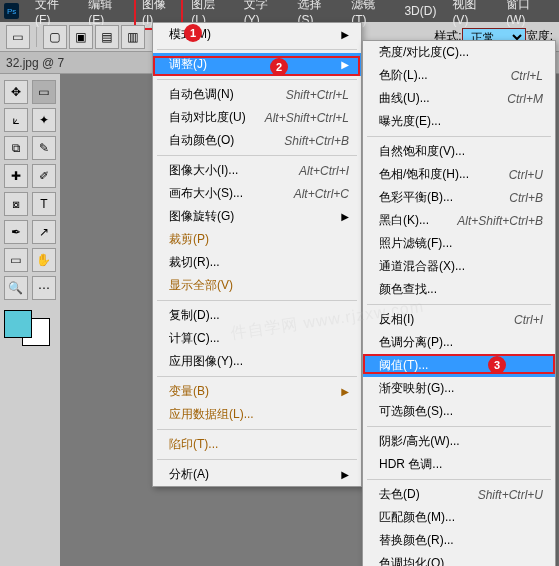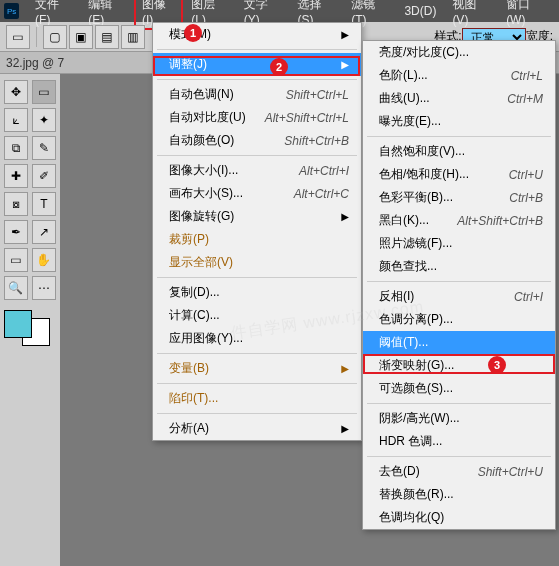--- a/index.html
+++ b/index.html
@@ -140,37 +140,43 @@
       <span>画布大小(S)...</span>
       <span class="short">Alt+Ctrl+C</span>
     </div>
   <div class="mrow">
       <span>图像旋转(G)</span>
       <span class="arrow">▶</span>
     </div>
   <div class="mrow disabled">
       <span>裁剪(P)</span>
     </div>
+  <div class="mrow">
+      <span>裁切(R)...</span>
+    </div>
   <div class="mrow disabled">
       <span>显示全部(V)</span>
     </div>
   <div class="mdiv"></div>
   <div class="mrow">
       <span>复制(D)...</span>
     </div>
   <div class="mrow">
       <span>计算(C)...</span>
     </div>
   <div class="mrow">
       <span>应用图像(Y)...</span>
     </div>
   <div class="mdiv"></div>
   <div class="mrow disabled">
       <span>变量(B)</span>
       <span class="arrow">▶</span>
+    </div>
+  <div class="mrow disabled">
+      <span>应用数据组(L)...</span>
     </div>
   <div class="mdiv"></div>
   <div class="mrow disabled">
       <span>陷印(T)...</span>
     </div>
   <div class="mdiv"></div>
   <div class="mrow">
       <span>分析(A)</span>
       <span class="arrow">▶</span>
     </div>
@@ -204,20 +210,23 @@
       <span class="short">Ctrl+B</span>
     </div>
   <div class="mrow">
       <span>黑白(K)...</span>
       <span class="short">Alt+Shift+Ctrl+B</span>
     </div>
   <div class="mrow">
       <span>照片滤镜(F)...</span>
     </div>
   <div class="mrow">
+      <span>通道混合器(X)...</span>
+    </div>
+  <div class="mrow">
       <span>颜色查找...</span>
     </div>
   <div class="mdiv"></div>
   <div class="mrow">
       <span>反相(I)</span>
       <span class="short">Ctrl+I</span>
     </div>
   <div class="mrow">
       <span>色调分离(P)...</span>
     </div>
@@ -234,20 +243,23 @@
   <div class="mrow">
       <span>阴影/高光(W)...</span>
     </div>
   <div class="mrow">
       <span>HDR 色调...</span>
     </div>
   <div class="mdiv"></div>
   <div class="mrow">
       <span>去色(D)</span>
       <span class="short">Shift+Ctrl+U</span>
+    </div>
+  <div class="mrow">
+      <span>匹配颜色(M)...</span>
     </div>
   <div class="mrow">
       <span>替换颜色(R)...</span>
     </div>
   <div class="mrow">
       <span>色调均化(Q)</span>
     </div>
 </div>
 
 <div class="redbox rb1"></div>

